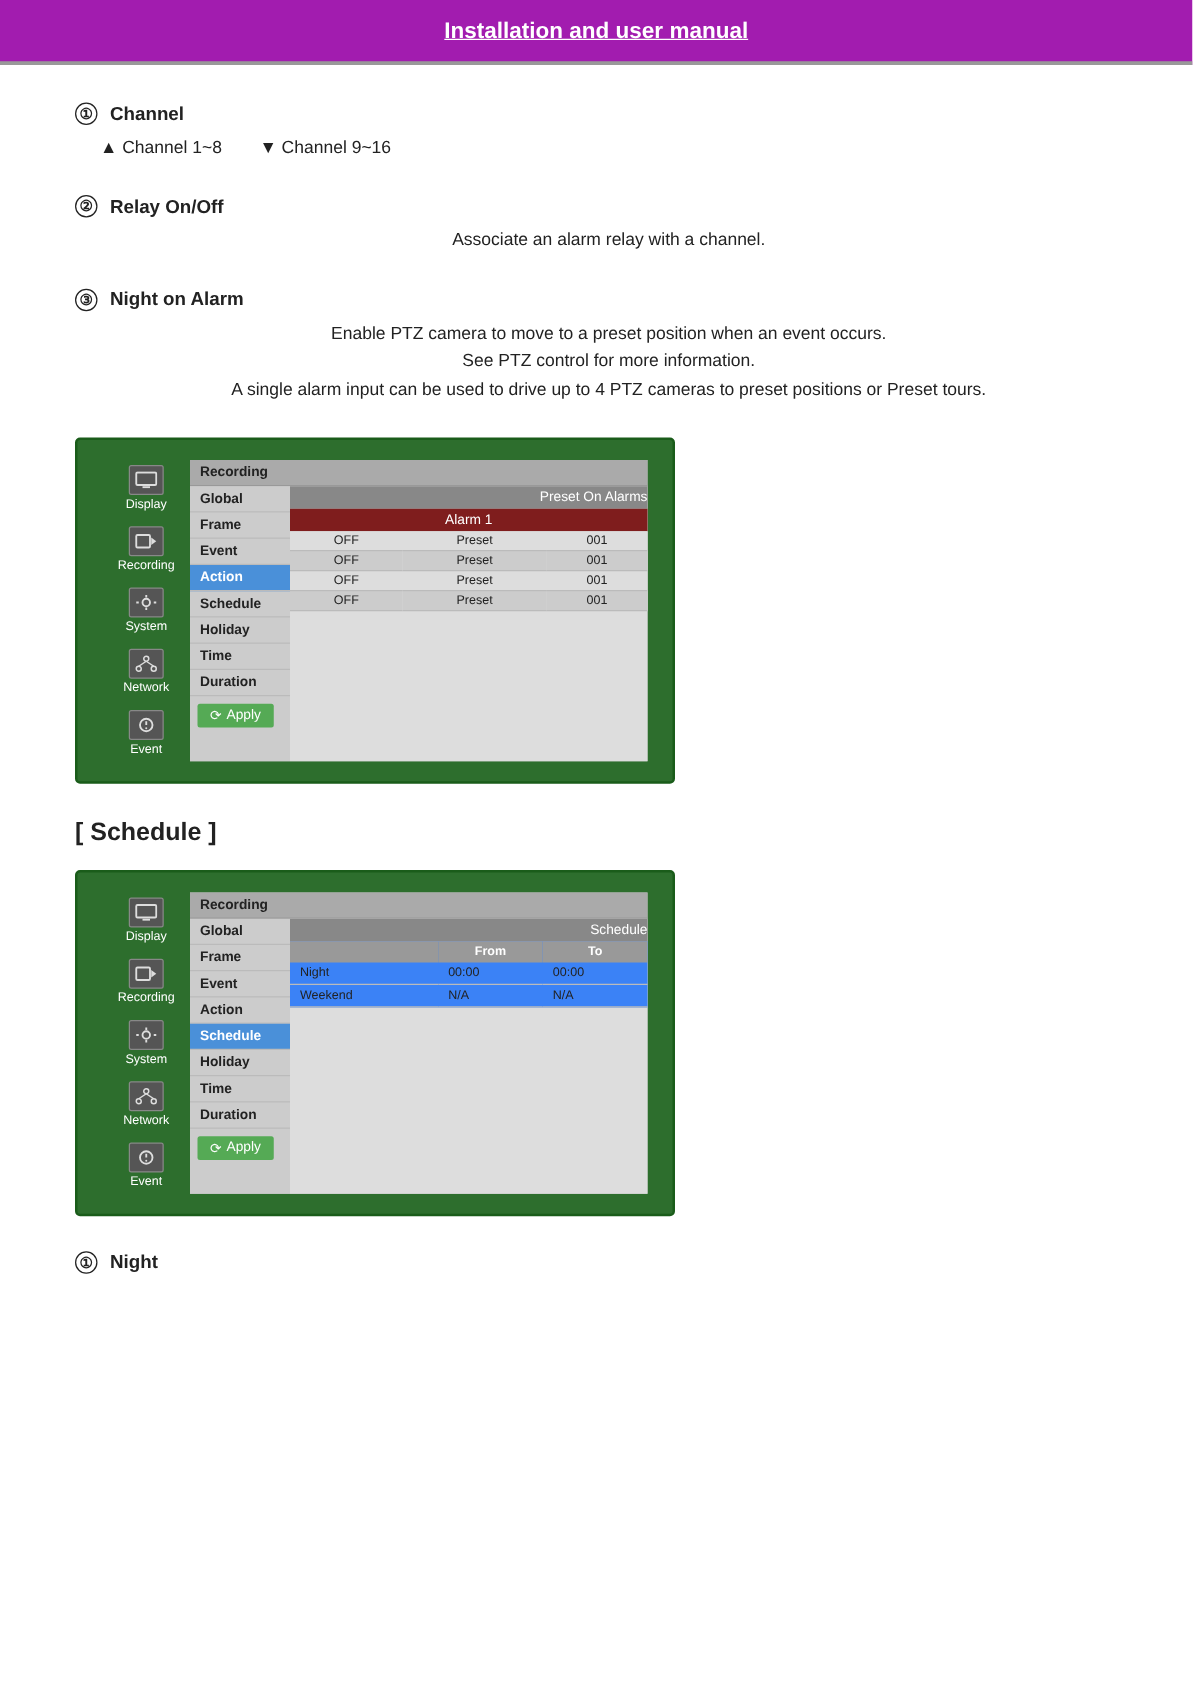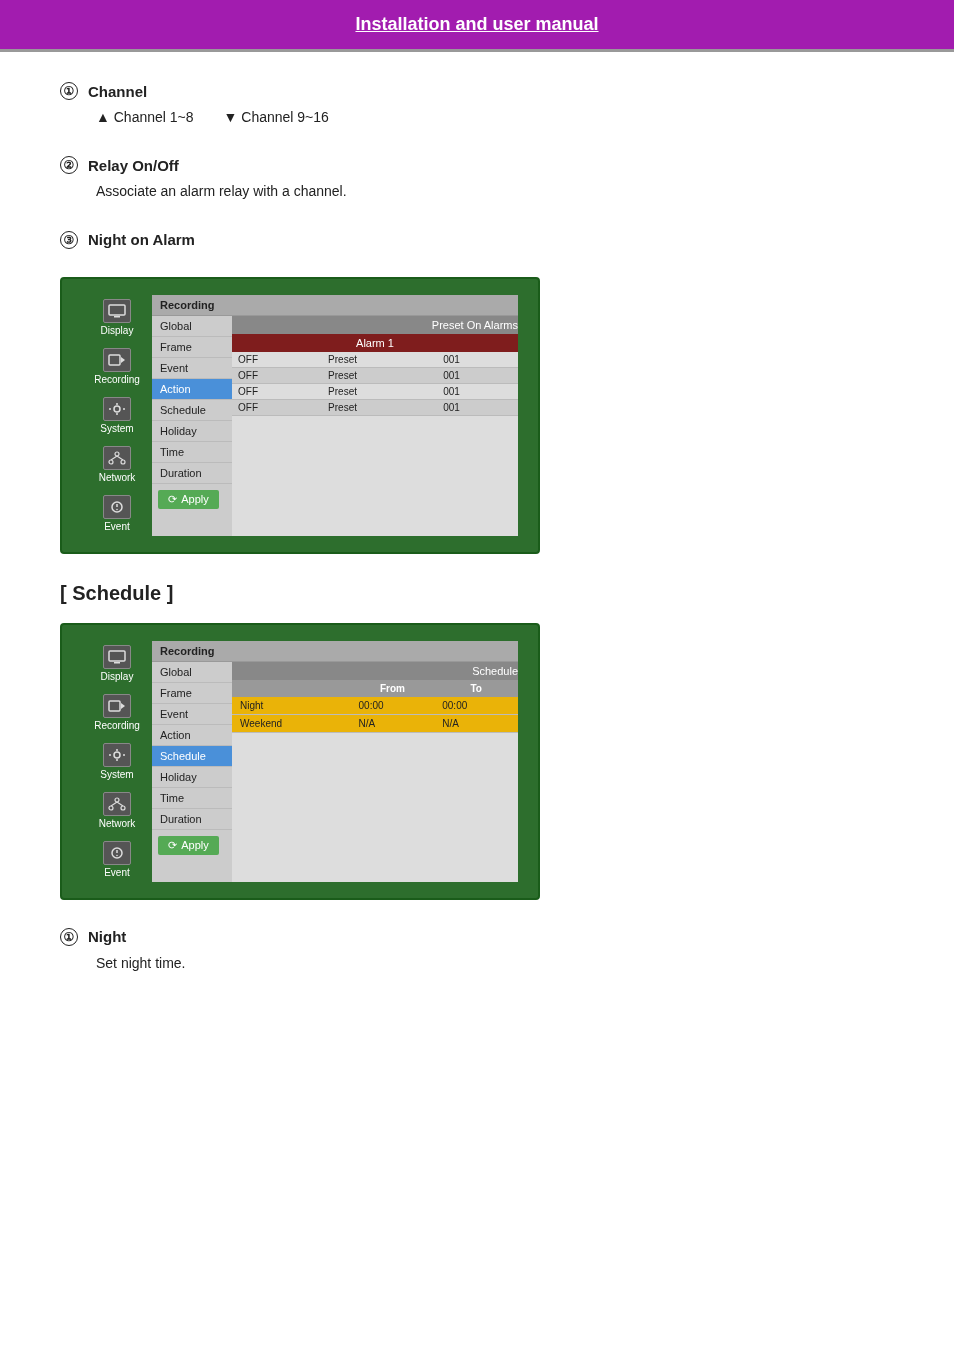--- a/index.html
+++ b/index.html
@@ -35,24 +35,25 @@
     .section-title {
       font-weight: bold;
       font-size: 15px;
       margin-bottom: 6px;
       display: flex;
       align-items: center;
       gap: 6px;
     }
 
     .section-body {
-      margin-left: 36px;
+      margin-left: 20px;
       margin-top: 4px;
       line-height: 1.6;
       font-size: 14px;
+      text-align: center;
     }
 
     .channel-arrows {
       display: flex;
       gap: 30px;
       align-items: center;
       margin-top: 4px;
     }
 
     .arrow-up::before { content: '▲ '; }
@@ -107,20 +108,21 @@
       display: flex;
       flex-direction: column;
     }
 
     .dvr-menu-item {
       padding: 4px 8px;
       font-size: 11px;
       color: #222;
       cursor: pointer;
       border-bottom: 1px solid #bbb;
+      font-weight: bold;
     }
 
     .dvr-menu-item.active {
       background: #4a90d9;
       color: #fff;
     }
 
     .dvr-menu-header {
       background: #aaa;
       padding: 4px 8px;
@@ -155,20 +157,21 @@
       width: 100%;
       border-collapse: collapse;
       background: #ddd;
     }
 
     .dvr-table td {
       font-size: 10px;
       padding: 2px 6px;
       border-bottom: 1px solid #bbb;
       color: #222;
+      text-align: center;
     }
 
     .dvr-table tr:nth-child(even) td {
       background: #ccc;
     }
 
     .dvr-apply-btn {
       background: #5a5;
       color: #fff;
       font-size: 11px;
@@ -185,21 +188,21 @@
       font-size: 20px;
       font-weight: bold;
       margin-bottom: 18px;
       margin-top: 10px;
     }
 
     
     .sched-table {
       width: 100%;
       border-collapse: collapse;
-      background: #eab308;
+      background: #3b82f6;
     }
 
     .sched-table th {
       background: #999;
       font-size: 10px;
       padding: 3px 8px;
       color: #fff;
     }
 
     .sched-table td {
@@ -258,20 +261,25 @@
     </div>
     <div class="section-body">
       <span>Associate an alarm relay with a channel.</span>
     </div>
   </div>
 
   <div class="section">
     <div class="section-title">
       <span class="circled-num">③</span>
       <strong>Night on Alarm</strong>
+    </div>
+    <div class="section-body">
+      <div>Enable PTZ camera to move to a preset position when an event occurs.</div>
+      <div>See PTZ control for more information.</div>
+      <div>A single alarm input can be used to drive up to 4 PTZ cameras to preset positions or Preset tours.</div>
     </div>
   </div>
 
   <div class="dvr-panel">
 
     <div class="dvr-sidebar">
       <div class="dvr-sidebar-item">
         <div class="dvr-icon">
           <svg width="18" height="14" viewBox="0 0 18 14">
               <rect x="1" y="1" width="16" height="10" rx="1" fill="none" stroke="#ddd" stroke-width="1.5"></rect>
@@ -488,17 +496,16 @@
       </div>
     </div>
   </div>
 
   <div class="section night-section">
     <div class="section-title">
       <span class="circled-num">①</span>
       <strong>Night</strong>
     </div>
     <div class="section-body">
-      <div>Set night time.</div>
     </div>
   </div>
 
 </div>
 
 </body></html>

